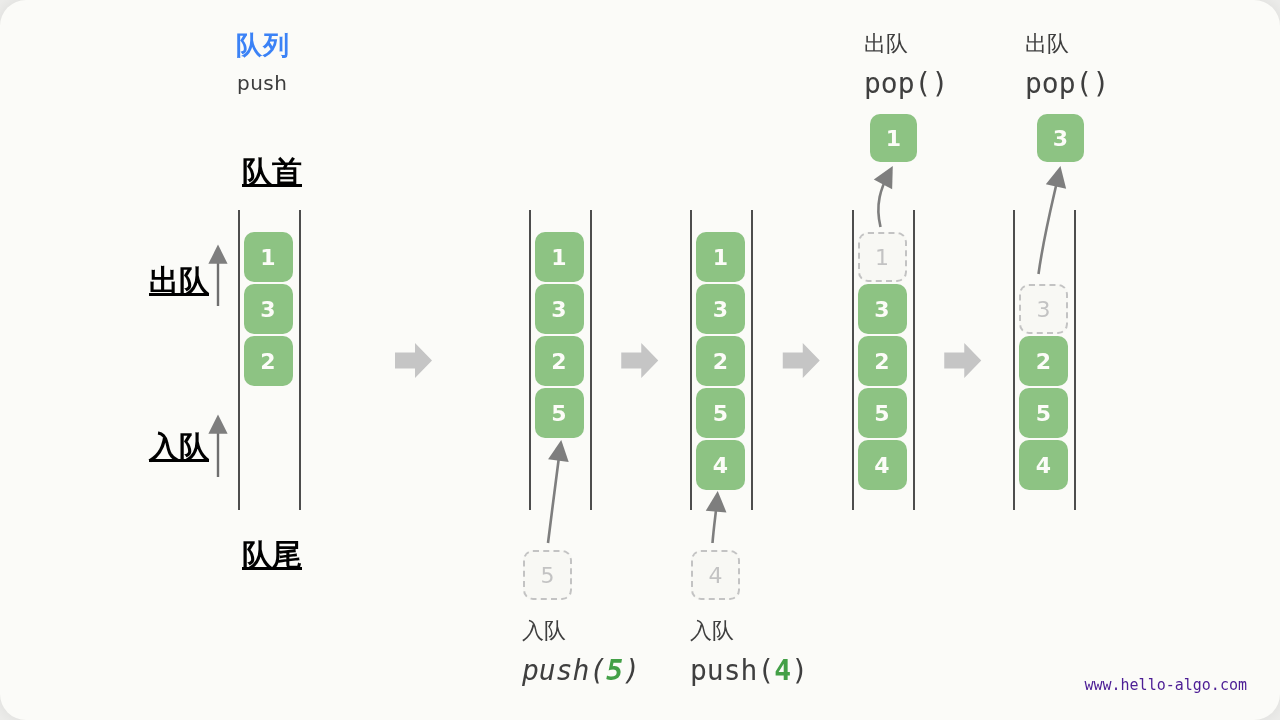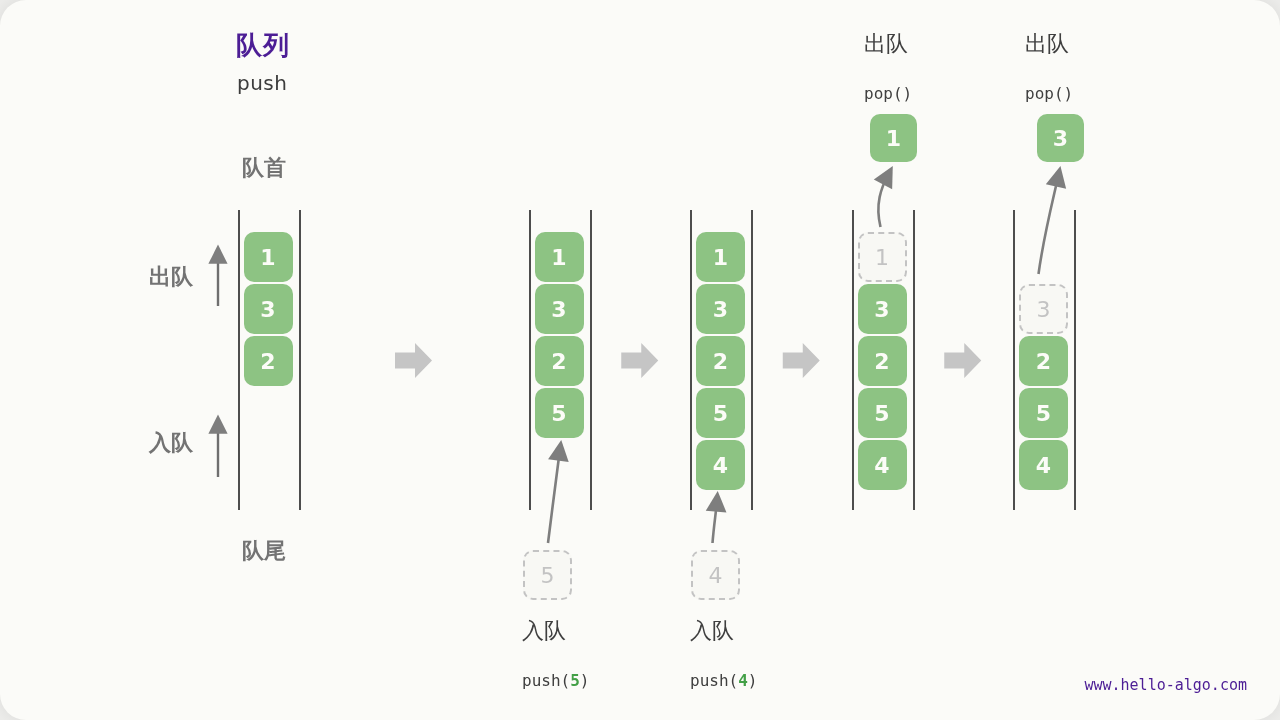--- a/index.html
+++ b/index.html
@@ -4,24 +4,24 @@
 <style>
   html,body{margin:0;padding:0;background:#ededeb;}
   .stage{position:relative;width:1280px;height:720px;}
   .canvas{
     position:absolute;inset:0;background:#fbfbf8;border-radius:26px;
     box-shadow:0 0 18px rgba(0,0,0,0.08);
     font-family:"DejaVu Sans","Liberation Sans",sans-serif;color:#3d3d3d;
     overflow:hidden;
   }
   .abs{position:absolute;line-height:1;white-space:nowrap;}
-  .zh-bold{font-size:22px;font-weight:700;color:#737373;}
+  .zh-bold{font-size:30px;font-weight:700;color:#000000;text-decoration:underline;}
   .zh{font-size:22px;font-weight:400;color:#3f3f3f;}
-  .mono{font-family:"DejaVu Sans Mono","Liberation Mono",monospace;font-size:16px;color:#3f3f3f;margin-top:16px;}
-  .title-zh{font-size:26px;font-weight:700;color:#4c1d95;letter-spacing:1px;}
+  .mono{font-family:"DejaVu Sans Mono","Liberation Mono",monospace;font-size:28px;color:#3f3f3f;}
+  .title-zh{font-size:26px;font-weight:700;color:#3b82f6;letter-spacing:1px;}
   .title-en{font-size:20px;color:#3c3c3c;letter-spacing:0.5px;}
   .green-arg{color:#43a047;font-weight:700;}
   .vline{position:absolute;top:210px;width:2px;height:300px;background:#4d4d4d;}
   .qbox{
     position:absolute;width:49px;height:50px;box-sizing:border-box;border-radius:10px;
     background:#8dc383;color:#fcfcf8;font-size:22px;font-weight:700;
     display:flex;align-items:center;justify-content:center;
   }
   .qbox.dashed{
     background:#f8f8f4;border:2px dashed #c3c3c3;color:#c3c3c3;font-weight:400;
@@ -80,21 +80,21 @@
     <div class="abs zh" style="left:864px;top:33px;">出队</div>
     <div class="abs mono" style="left:864px;top:70px;">pop()</div>
     <div class="qbox" style="left:870px;top:114px;width:47px;height:48px;">1</div>
 
     <div class="abs zh" style="left:1025px;top:33px;">出队</div>
     <div class="abs mono" style="left:1025px;top:70px;">pop()</div>
     <div class="qbox" style="left:1037px;top:114px;width:47px;height:48px;">3</div>
 
     <div class="qbox dashed" style="left:523px;top:550px;">5</div>
     <div class="abs zh" style="left:522px;top:620px;">入队</div>
-    <div class="abs mono" style="left:522px;top:657px;"><span>push(</span><span class="green-arg">5</span><span>)</span></div>
+    <div class="abs mono" style="left:522px;top:657px;font-style:italic;"><span>push(</span><span class="green-arg">5</span><span>)</span></div>
 
     <div class="qbox dashed" style="left:691px;top:550px;">4</div>
     <div class="abs zh" style="left:690px;top:620px;">入队</div>
     <div class="abs mono" style="left:690px;top:657px;"><span>push(</span><span class="green-arg">4</span><span>)</span></div>
 
     <div class="abs watermark" style="right:33px;top:678px;">www.hello-algo.com</div>
 
     <svg id="overlay" class="overlay" width="1280" height="720" viewBox="0 0 1280 720">
       <defs>
         <marker id="ah" markerWidth="10" markerHeight="10" refX="5" refY="4.5" orient="auto">

